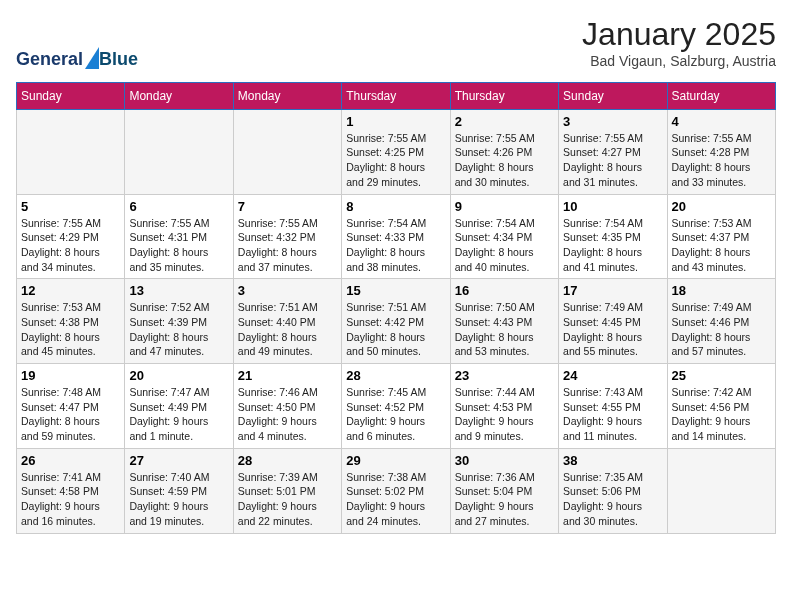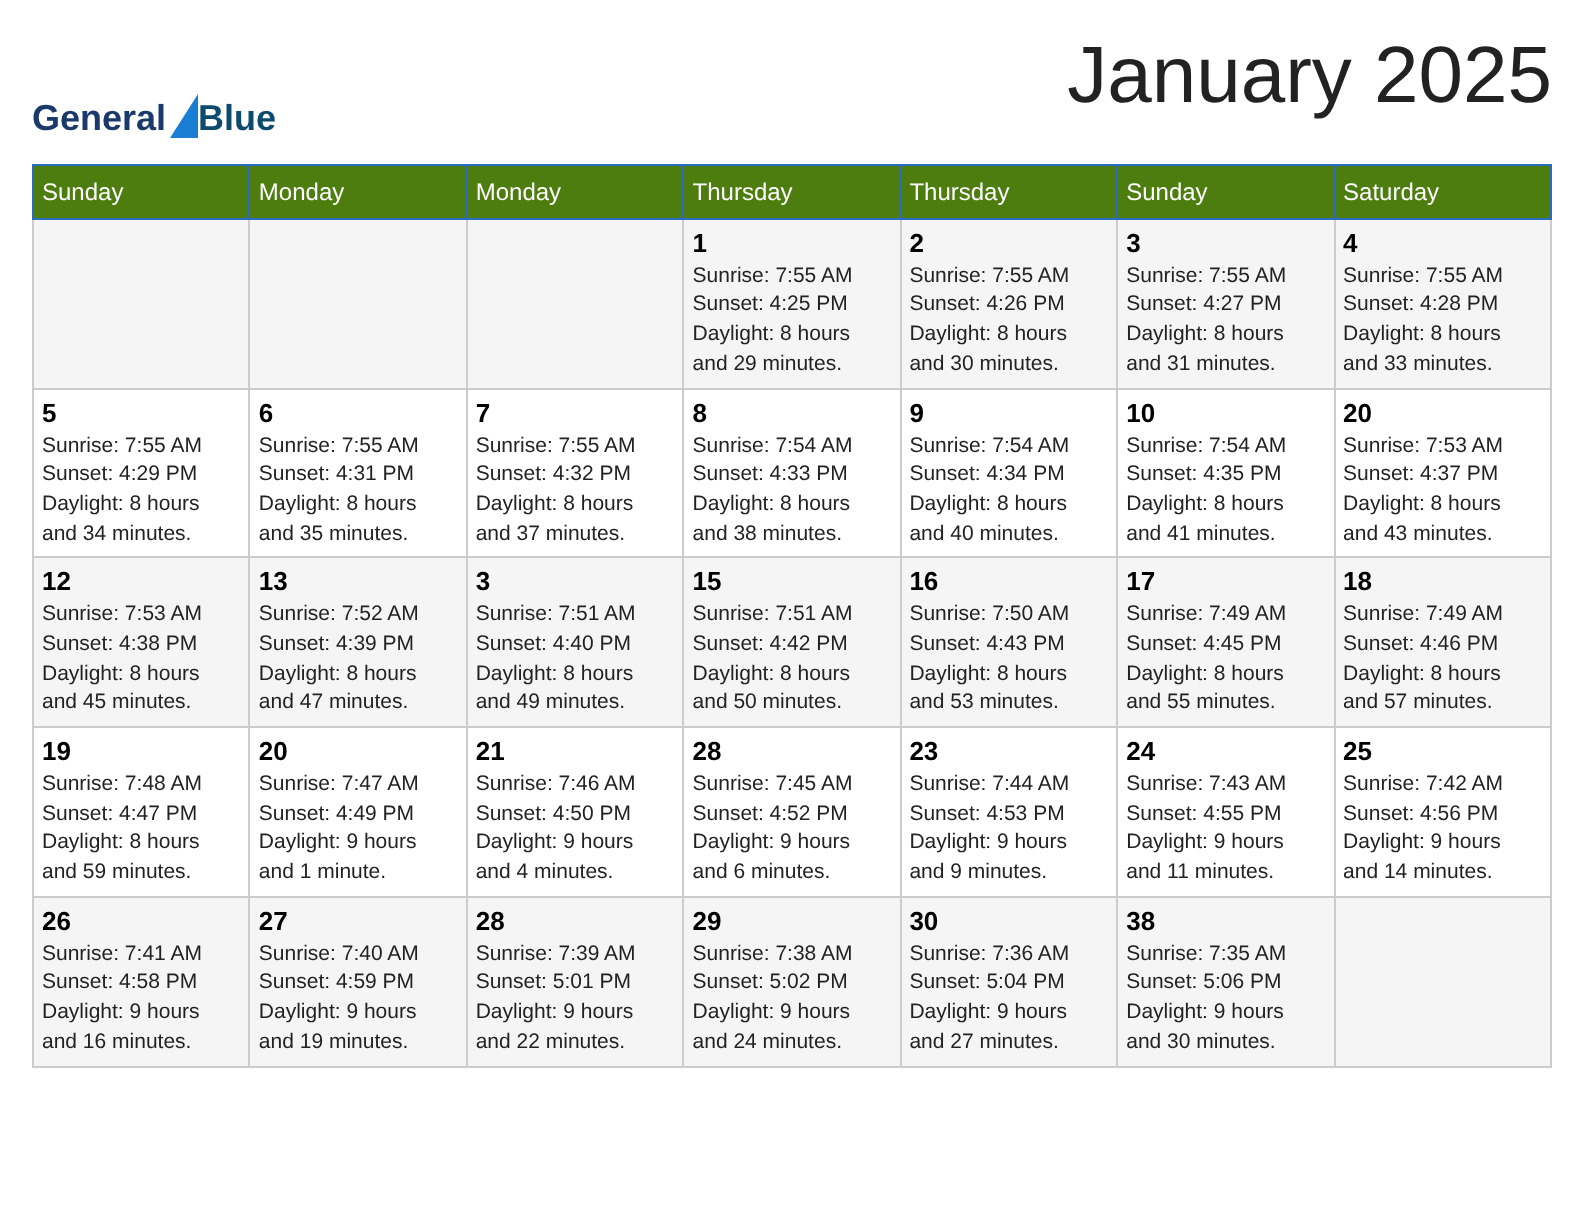--- a/index.html
+++ b/index.html
@@ -32,35 +32,35 @@
       height: 0;
       border-left: 14px solid transparent;
       border-bottom: 22px solid #1a7fd4;
       margin-left: 2px;
       margin-top: -4px;
     }
     .title-block {
       text-align: right;
     }
     .month-year {
-      font-size: 40px;
+      font-size: 32px;
       font-weight: normal;
       color: #222;
     }
     .location {
       font-size: 14px;
       color: #444;
     }
     .calendar {
       width: 100%;
       border-collapse: collapse;
       font-size: 11px;
     }
     .calendar th {
-      background: #4d7c0f;
+      background: #be185d;
       color: #fff;
       padding: 6px 4px;
       text-align: left;
       font-size: 12px;
       font-weight: normal;
       border: 1px solid #2a6dc0;
     }
     .calendar td {
       vertical-align: top;
       padding: 4px;
@@ -98,20 +98,21 @@
     <div style="display:flex; align-items:flex-end;">
       <div style="display:flex; align-items:center;">
         <span class="logo-text">General</span>
         <div class="logo-triangle"></div>
       </div>
       <span class="logo-text" style="color:#0c4a6e; align-self:flex-start;margin-top:34px;">Blue</span>
     </div>
   </div>
   <div class="title-block">
     <div class="month-year">January 2025</div>
+    <div class="location">Bad Vigaun, Salzburg, Austria</div>
   </div>
 </div>
 
 <table class="calendar">
   <thead>
     <tr>
     <th>Sunday</th>
         <th>Monday</th>
         <th>Monday</th>
         <th>Thursday</th>

